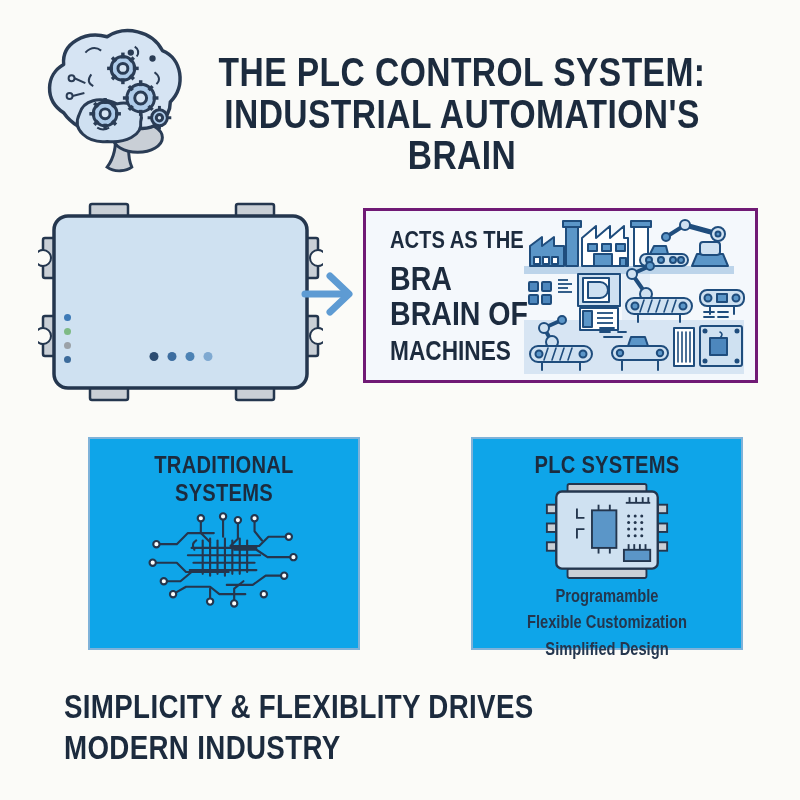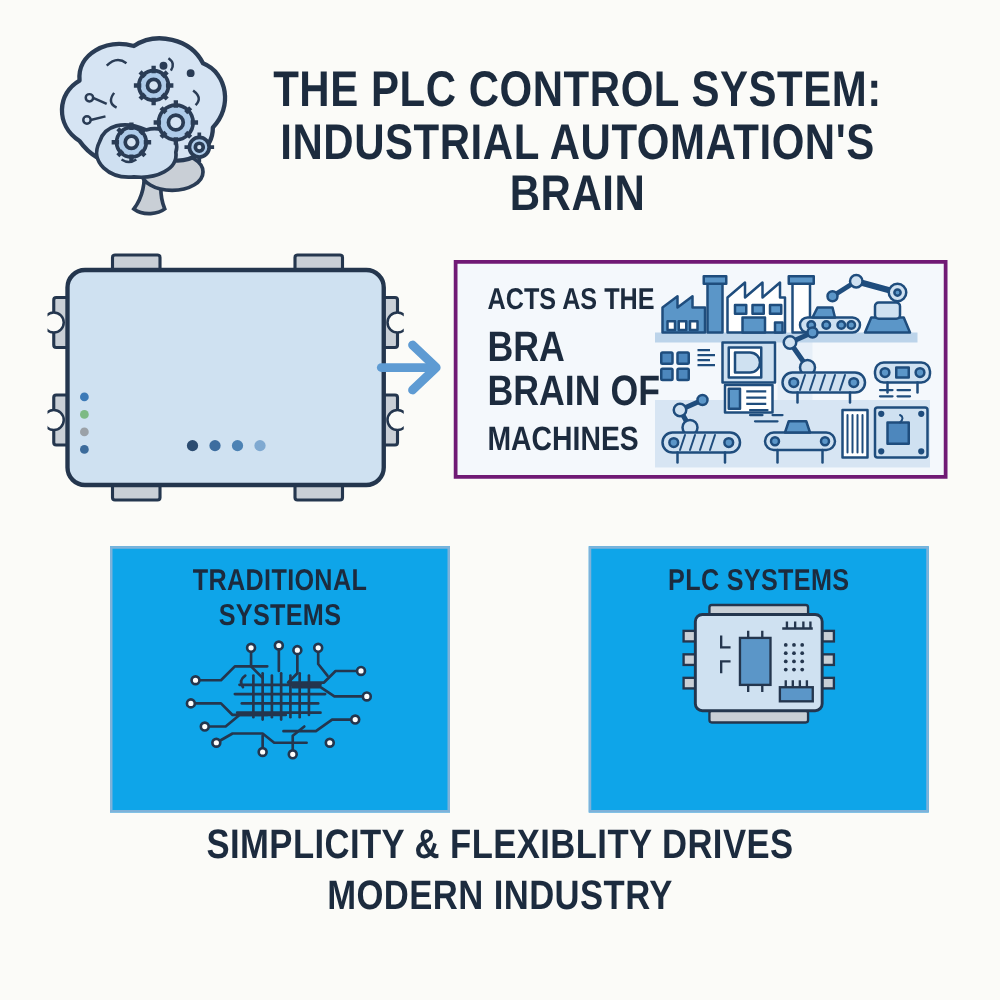--- a/index.html
+++ b/index.html
@@ -46,21 +46,21 @@
 
   
   .sysbox{width:272px;height:213px;border:2px solid var(--border-blue);background:#0ea5e9;text-align:center;}
   .sysbox .box-title{margin-top:12px;font-size:24px;font-weight:700;letter-spacing:.3px;}
   .sysbox .box-icon{margin-top:2px;height:100px;display:flex;align-items:center;justify-content:center;}
   .sysbox .box-items{margin-top:2px;font-size:17.5px;font-weight:700;color:var(--body-navy);line-height:1.5;}
   .box-left{left:88px;top:437px;}
   .box-right{left:443px;top:437px;margin-left:28px;}
 
   
-  .footer-title{left:0;right:0;top:654px;text-align:center;font-weight:700;font-size:33px;line-height:1.25;letter-spacing:.4px;}
+  .footer-title{left:0;right:0;top:686px;text-align:left;font-weight:700;font-size:33px;line-height:1.25;letter-spacing:.4px;}
 </style>
 </head>
 <body>
 
 <div class="canvas">
 
   <div class="abs brain-wrap">
     <svg width="158" height="160" viewBox="0 0 160 160">
       <path d="M80,115 C82,132 78,142 72,150 C80,156 92,154 97,150 C92,138 94,126 96,116 Z" fill="#c9cfd6" stroke="#2a3c55" stroke-width="3"></path>
       <ellipse cx="103" cy="120" rx="25" ry="15" fill="#c9cfd6" stroke="#2a3c55" stroke-width="3"></ellipse>
@@ -432,20 +432,25 @@
             <circle cx="103" cy="43" r="1.6"></circle>
           <circle cx="89" cy="50" r="1.6"></circle>
             <circle cx="96" cy="50" r="1.6"></circle>
             <circle cx="103" cy="50" r="1.6"></circle>
           <circle cx="89" cy="57" r="1.6"></circle>
             <circle cx="96" cy="57" r="1.6"></circle>
             <circle cx="103" cy="57" r="1.6"></circle>
         </g>
       </svg>
     </div>
+    <div class="box-items">
+      <div class="cond">Programamble</div>
+      <div class="cond">Flexible Customization</div>
+      <div class="cond">Simplified Design</div>
+    </div>
   </div>
 
   <div class="abs footer-title">
     <span class="cond">SIMPLICITY &amp; FLEXIBLITY DRIVES</span>
     <span class="cond">MODERN INDUSTRY</span>
   </div>
 
 </div>
 
 </body></html>

